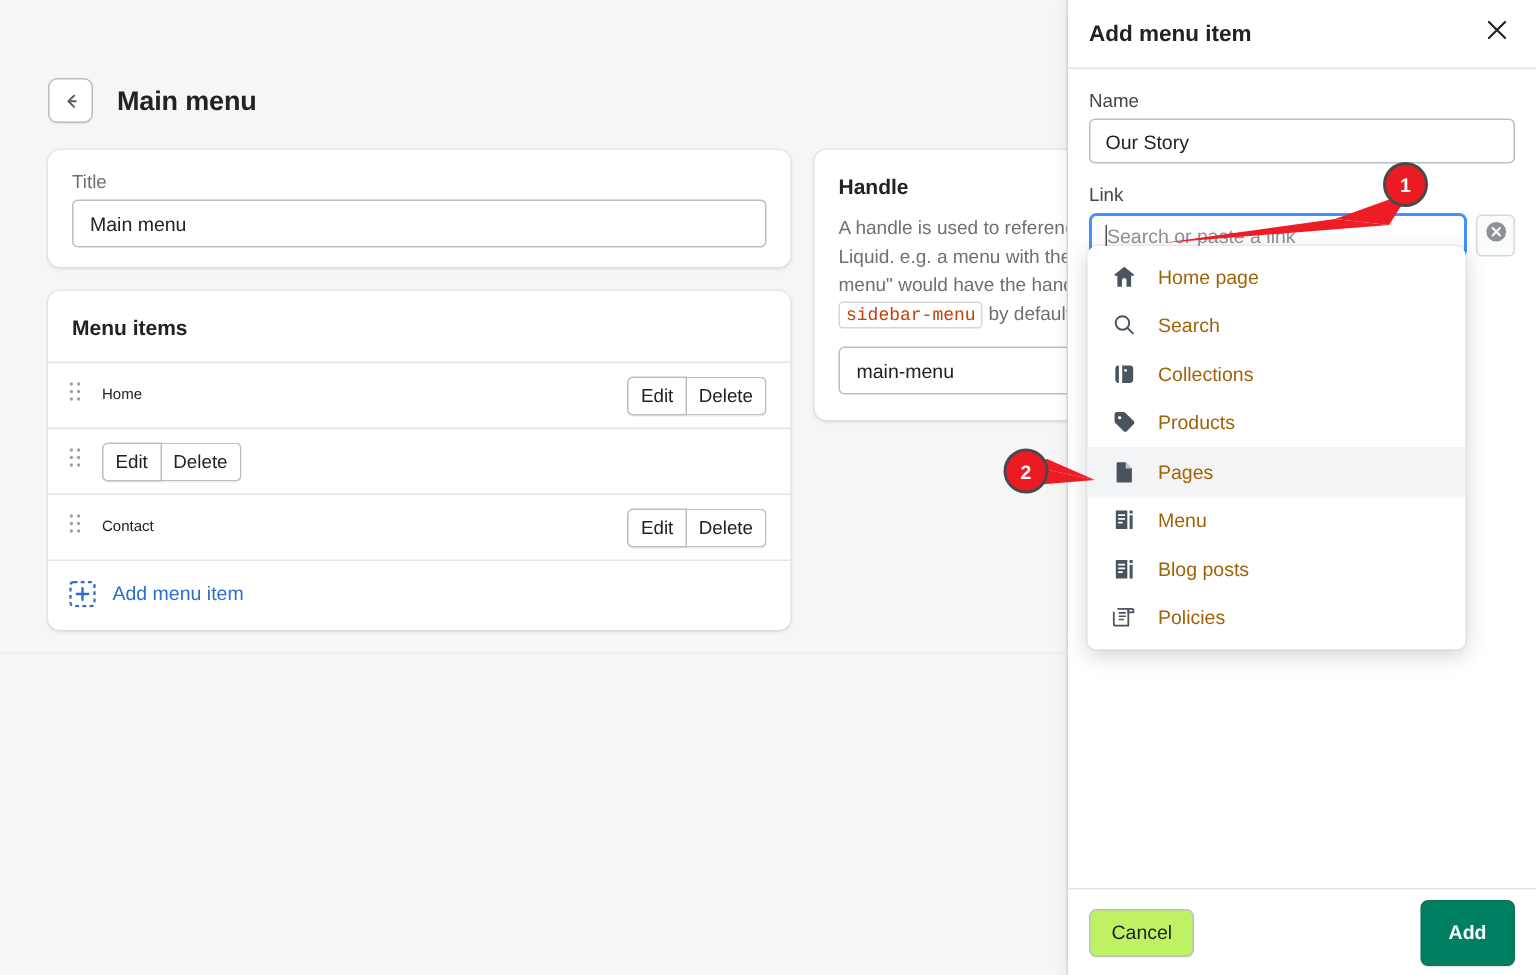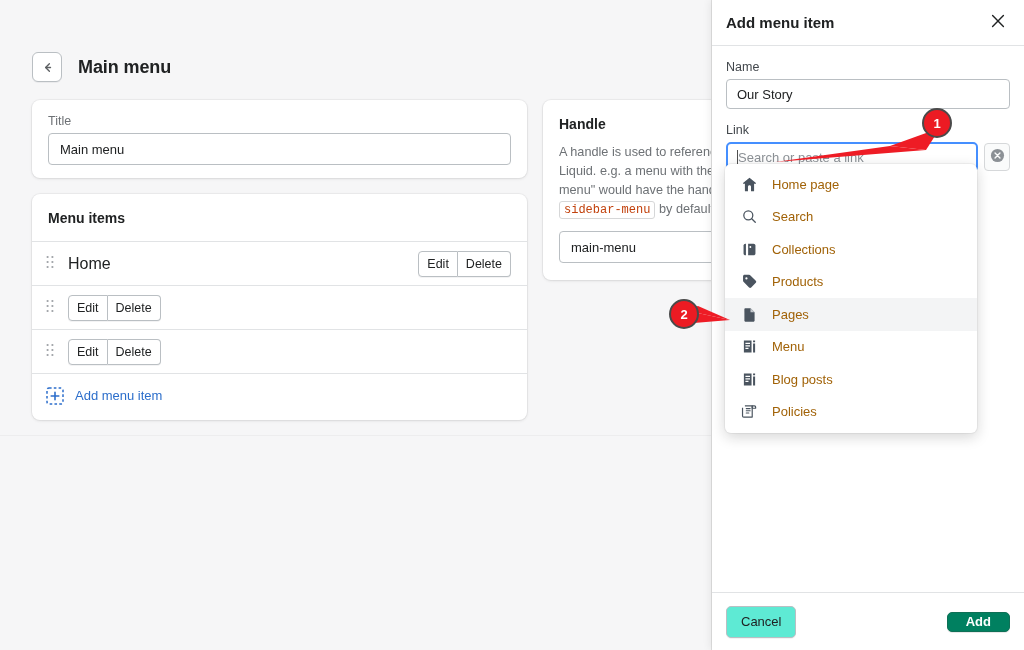--- a/index.html
+++ b/index.html
@@ -74,21 +74,21 @@
     padding: 16px 16px 0 16px;
   }
   .menu-row {
     height: 44px;
     border-top: 1px solid #e1e3e5;
     display: flex; align-items: center;
     padding: 0 16px 0 14px;
   }
   .menu-row.first { margin-top: 15px; }
   .drag-handle { width: 14px; margin-right: 8px; opacity: .85; }
-  .menu-row-label { font-size: 16px; color: #202223; flex: 1; }
+  .menu-row-label { font-size: 10px; color: #202223; flex: 1; }
   .btn-group { display: flex; }
   .btn-sm {
     height: 26px; min-width: 38px;
     border: 1px solid #babfc3;
     background: #fff;
     font-size: 12.5px; color: #202223;
     display: flex; align-items: center; justify-content: center;
     padding: 0 8px;
     font-family: "Liberation Sans", sans-serif;
     box-shadow: 0 1px 0 rgba(22,29,37,0.05);
@@ -222,28 +222,28 @@
 
   .panel-footer {
     height: 58px; flex: 0 0 58px;
     border-top: 1px solid #e1e3e5;
     display: flex; align-items: center; justify-content: space-between;
     padding: 0 14px;
   }
   .btn-cancel {
     height: 32px; padding: 0 14px;
     border: 1px solid #babfc3; border-radius: 5px;
-    background: #5eead4; font-size: 13px; color: #202223;
+    background: #bef264; font-size: 13px; color: #202223;
     display: flex; align-items: center;
     box-shadow: 0 1px 0 rgba(22,29,37,0.05);
     font-family: "Liberation Sans", sans-serif;
     cursor: pointer;
   }
   .btn-add {
-    height: 20px; padding: 0 18px;
+    height: 44px; padding: 0 18px;
     border: 1px solid #0f7056; border-radius: 5px;
     background: #008060; font-size: 13px; font-weight: 600; color: #ffffff;
     display: flex; align-items: center;
     box-shadow: 0 1px 0 rgba(22,29,37,0.10);
     font-family: "Liberation Sans", sans-serif;
     cursor: pointer;
   }
 
   
   .anno { position: absolute; pointer-events: none; }
@@ -335,20 +335,21 @@
             <g fill="#8c9196">
               <circle cx="1.6" cy="2" r="1.1"></circle>
                 <circle cx="6.4" cy="2" r="1.1"></circle>
               <circle cx="1.6" cy="7" r="1.1"></circle>
                 <circle cx="6.4" cy="7" r="1.1"></circle>
               <circle cx="1.6" cy="12" r="1.1"></circle>
                 <circle cx="6.4" cy="12" r="1.1"></circle>
             </g>
           </svg>
         </span>
+        <span class="menu-row-label">Contact</span>
         <span class="btn-group">
           <span class="btn-sm">Edit</span>
           <span class="btn-sm">Delete</span>
         </span>
       </div>
 
       <div class="add-row">
         <span class="add-plus">
           <svg width="18" height="18" viewBox="0 0 18 18">
             <rect x="1" y="1" width="16" height="16" rx="2" fill="none" stroke="#2c6ecb" stroke-width="1.5" stroke-dasharray="2.6 2.2"></rect>

